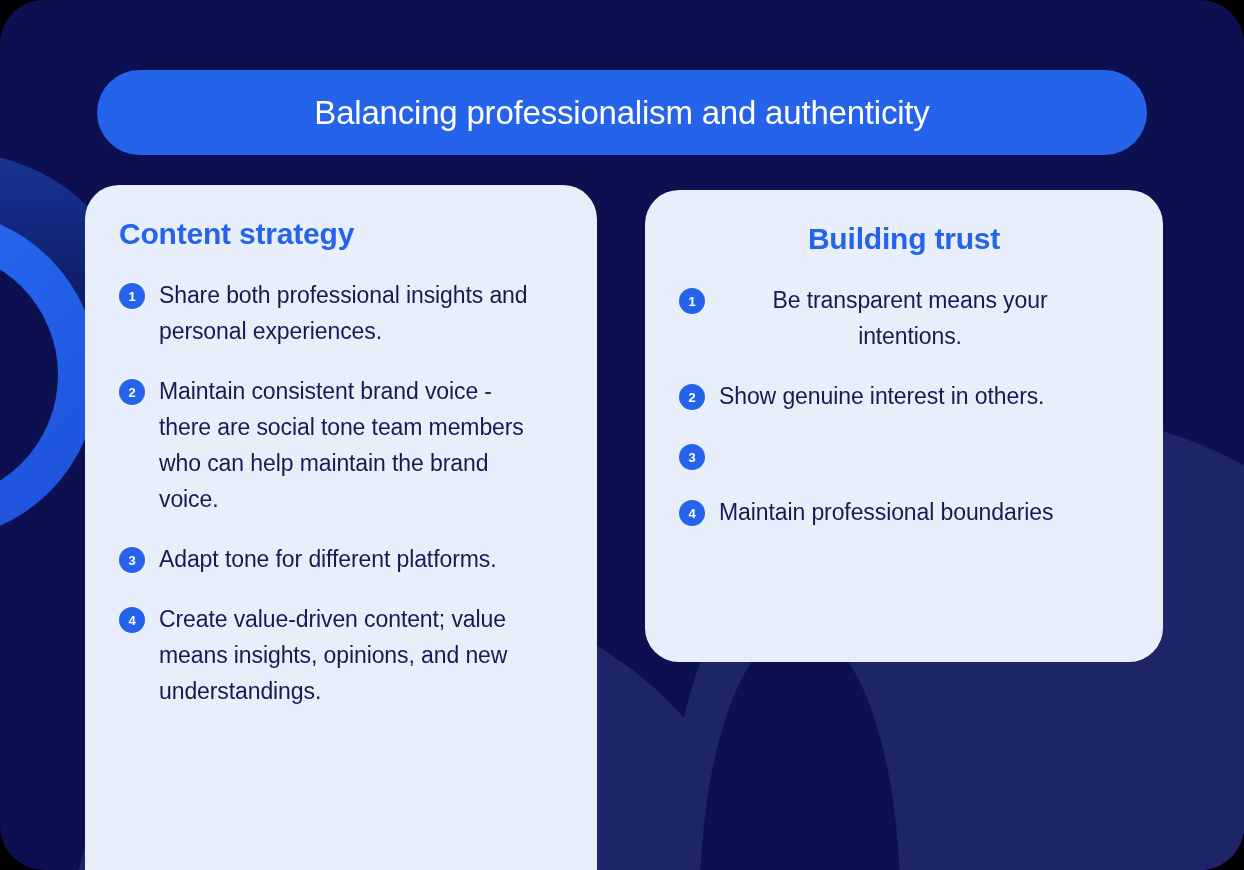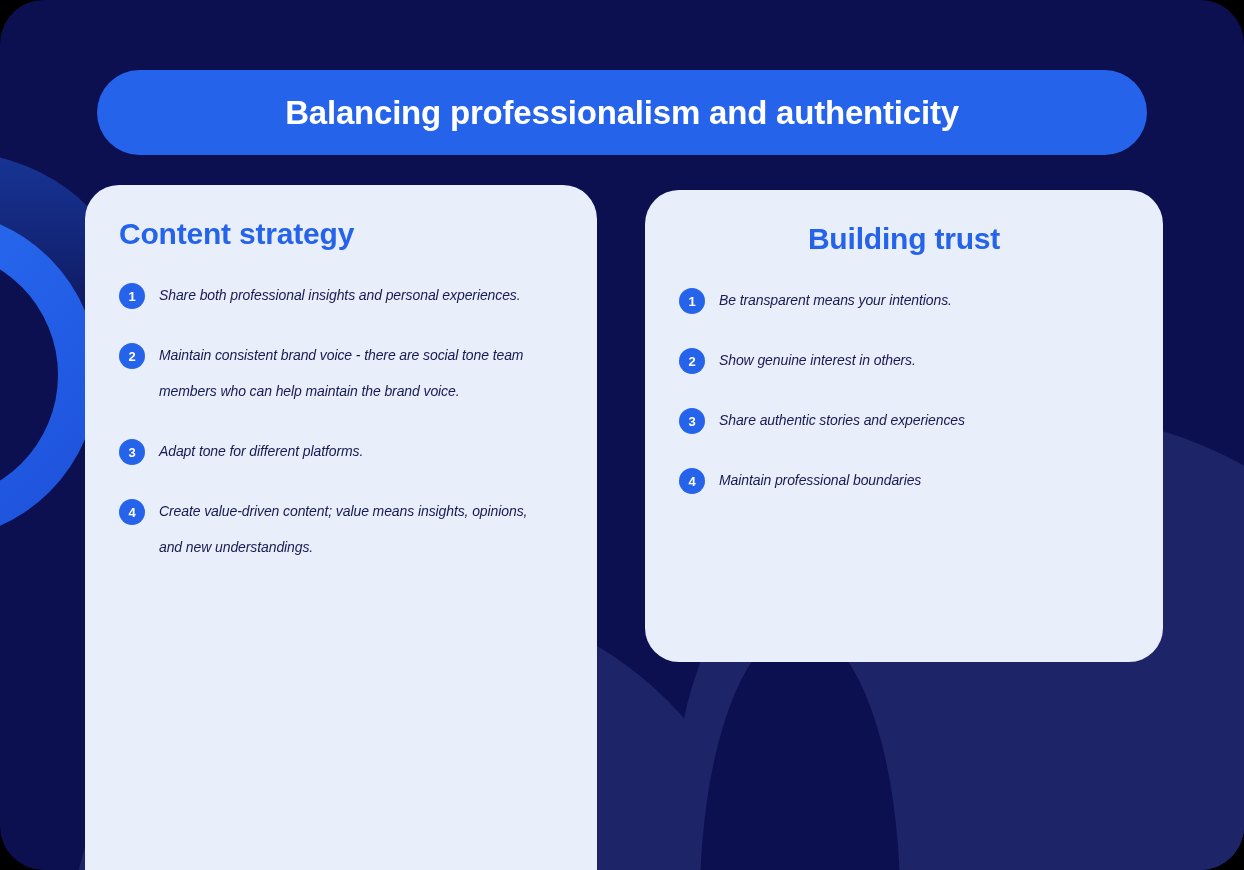--- a/index.html
+++ b/index.html
@@ -99,21 +99,21 @@
     height: 85px;
     border-radius: 43px;
     background: #2563eb;
     display: flex;
     align-items: center;
     justify-content: center;
   }
   .title-text {
     color: #ffffff;
     font-size: 33px;
-    font-weight: bold;
+    font-weight: normal;
     letter-spacing: -0.2px;
     text-align: center;
     white-space: nowrap;
   }
 
   
   .card {
     position: absolute;
     background: #e9eefb;
     border-radius: 34px;
@@ -148,25 +148,24 @@
     color: #ffffff;
     font-size: 13px;
     font-weight: bold;
     display: flex;
     align-items: center;
     justify-content: center;
     margin-top: 6px;
   }
   .item-text {
     color: #161b52;
-    font-size: 14px;
+    font-size: 23px;
     line-height: 36px;
     margin-left: 14px;
     letter-spacing: -0.1px;
-    font-style: italic;
   }
   .card-left .item-text  { max-width: 390px; }
   .card-right .item-text { max-width: 382px; }
 </style>
 </head>
 <body>
 
 <div class="stage">
   <div class="canvas">
 
@@ -218,21 +217,20 @@
           <div class="item-text">Be transparent means your intentions.</div>
         </div>
 
         <div class="item">
           <div class="badge">2</div>
           <div class="item-text">Show genuine interest in others.</div>
         </div>
 
         <div class="item">
           <div class="badge">3</div>
-          <div class="item-text">Share authentic stories and experiences</div>
         </div>
 
         <div class="item">
           <div class="badge">4</div>
           <div class="item-text">Maintain professional boundaries</div>
         </div>
 
       </div>
     </div>
 

